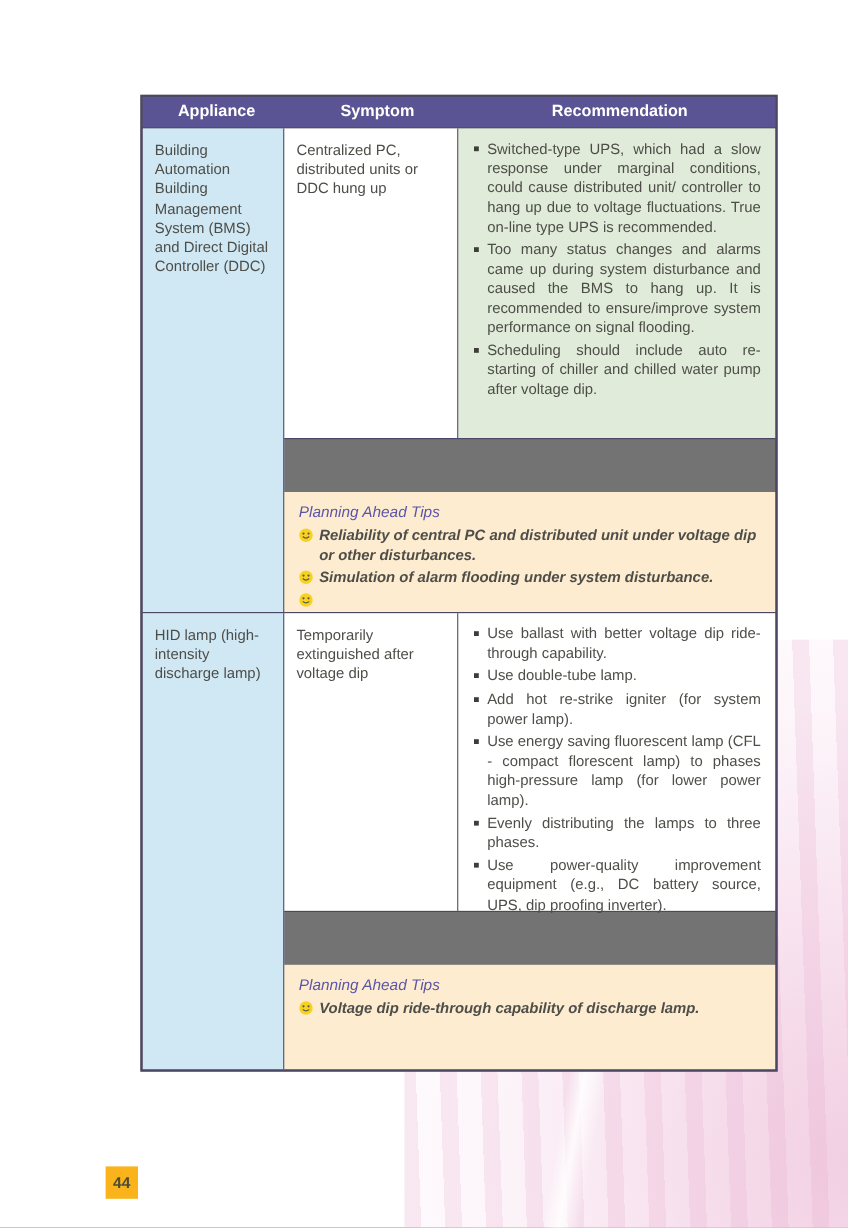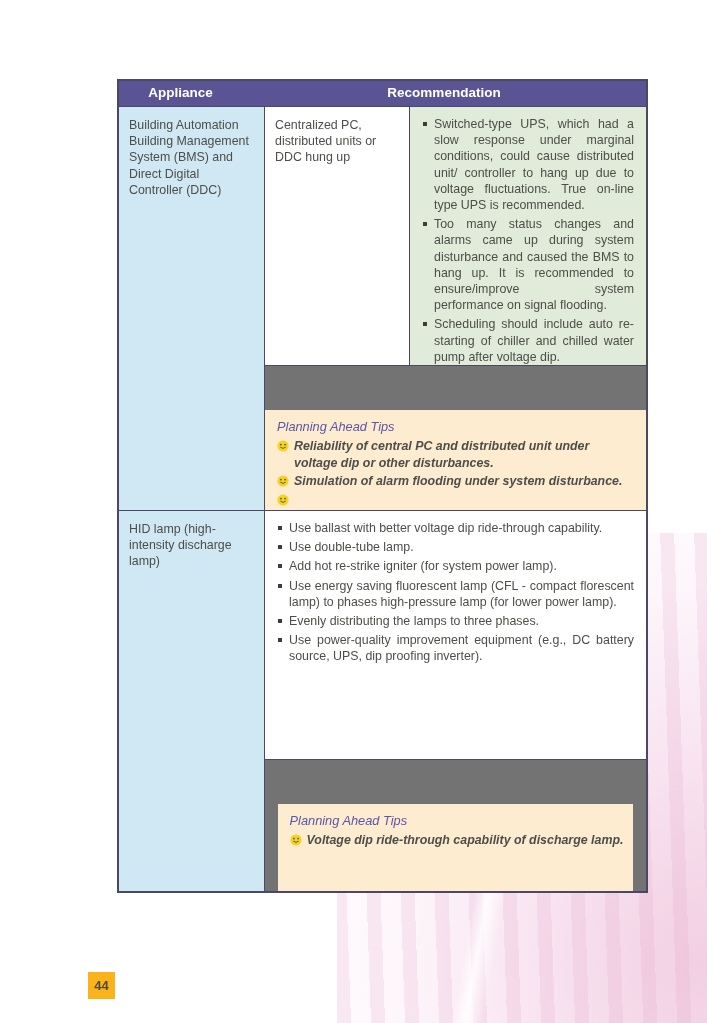--- a/index.html
+++ b/index.html
@@ -37,26 +37,26 @@
   .th {
     color: #ffffff; font-weight: bold; font-size: 13.5px;
     display: flex; align-items: center; justify-content: center;
   }
   .th.c1 { width: 123px; }
   .th.c2 { width: 145px; }
   .th.c3 { flex: 1; }
 
   .rowgroup { display: flex; border-top: 1px solid #4d4766; }
   .appliance-cell {
-    width: 146px;
+    width: 118px;
     background: #cfe8f4;
     border-right: 1px solid #4d4766;
     padding: 10px 8px 10px 10px;
   }
-  .rg-right { flex: 1; display: flex; flex-direction: column; align-items: center; }
+  .rg-right { flex: 1; display: flex; flex-direction: column; }
   .cells { display: flex; border-bottom: 1px solid #4d4766; }
   .symptom-cell {
     width: 145px;
     border-right: 1px solid #4d4766;
     padding: 10px 8px 10px 10px;
     background: #ffffff;
   }
   .rec-cell { flex: 1; padding: 9px 12px 9px 12px; background: #ffffff; }
   .rec-cell.green { background: #e0ecd9; }
 
@@ -122,20 +122,21 @@
 </style>
 </head>
 <body>
 
 <div class="pink-bg"></div>
 
 <div class="pq-table">
 
   <div class="thead">
     <div class="th c1">Appliance</div>
+    <div class="th c2">Symptom</div>
     <div class="th c3">Recommendation</div>
   </div>
 
   <div class="rowgroup rg0">
     <div class="appliance-cell">Building Automation Building Management System (BMS) and Direct Digital Controller (DDC)</div>
     <div class="rg-right">
       <div class="cells">
         <div class="symptom-cell">Centralized PC, distributed units or DDC hung up</div>
         <div class="rec-cell green">
           <ul class="rec-list">
@@ -174,20 +175,21 @@
                 </svg></span></li>
           </ul>
       </div>
     </div>
   </div>
 
   <div class="rowgroup rg1">
     <div class="appliance-cell">HID lamp (high-intensity discharge lamp)</div>
     <div class="rg-right">
       <div class="cells">
+        <div class="symptom-cell">Temporarily extinguished after voltage dip</div>
         <div class="rec-cell">
           <ul class="rec-list">
 
               <li>Use ballast with better voltage dip ride-through capability.</li>
 
               <li>Use double-tube lamp.</li>
 
               <li>Add hot re-strike igniter (for system power lamp).</li>
 
               <li>Use energy saving fluorescent lamp (CFL - compact florescent lamp) to phases high-pressure lamp (for lower power lamp).</li>

